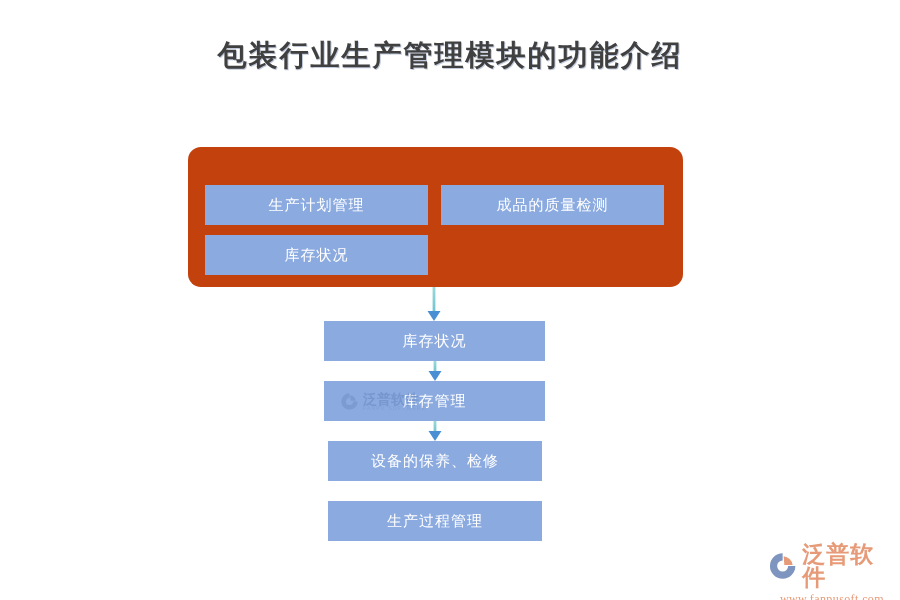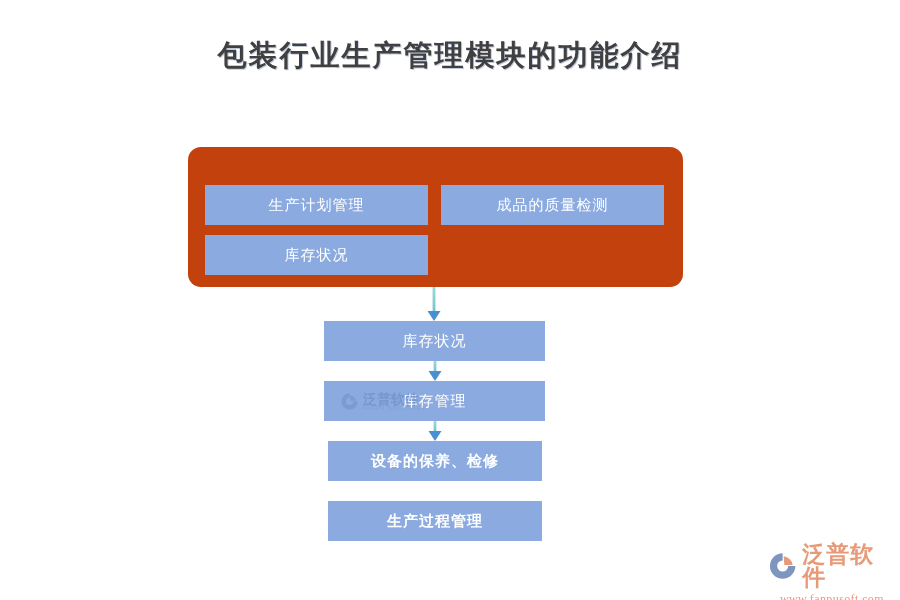--- a/index.html
+++ b/index.html
@@ -85,21 +85,21 @@
     width: 900px;
     height: 600px;
     pointer-events: none;
   }
   .flow > * { pointer-events: auto; }
 
   .flowbox {
     position: absolute;
   }
   .flowbox.w1 { left: 324px; width: 221px; height: 40px; }
-  .flowbox.w2 { left: 328px; width: 214px; height: 40px; font-weight: bold; }
+  .flowbox.w2 { left: 328px; width: 214px; height: 40px; }
 
   .fb-1 { top: 321px; }
   .fb-2 { top: 381px; }
   .fb-3 { top: 441px; }
   .fb-4 { top: 501px; }
 
   
   .arrow {
     position: absolute;
     width: 16px;

